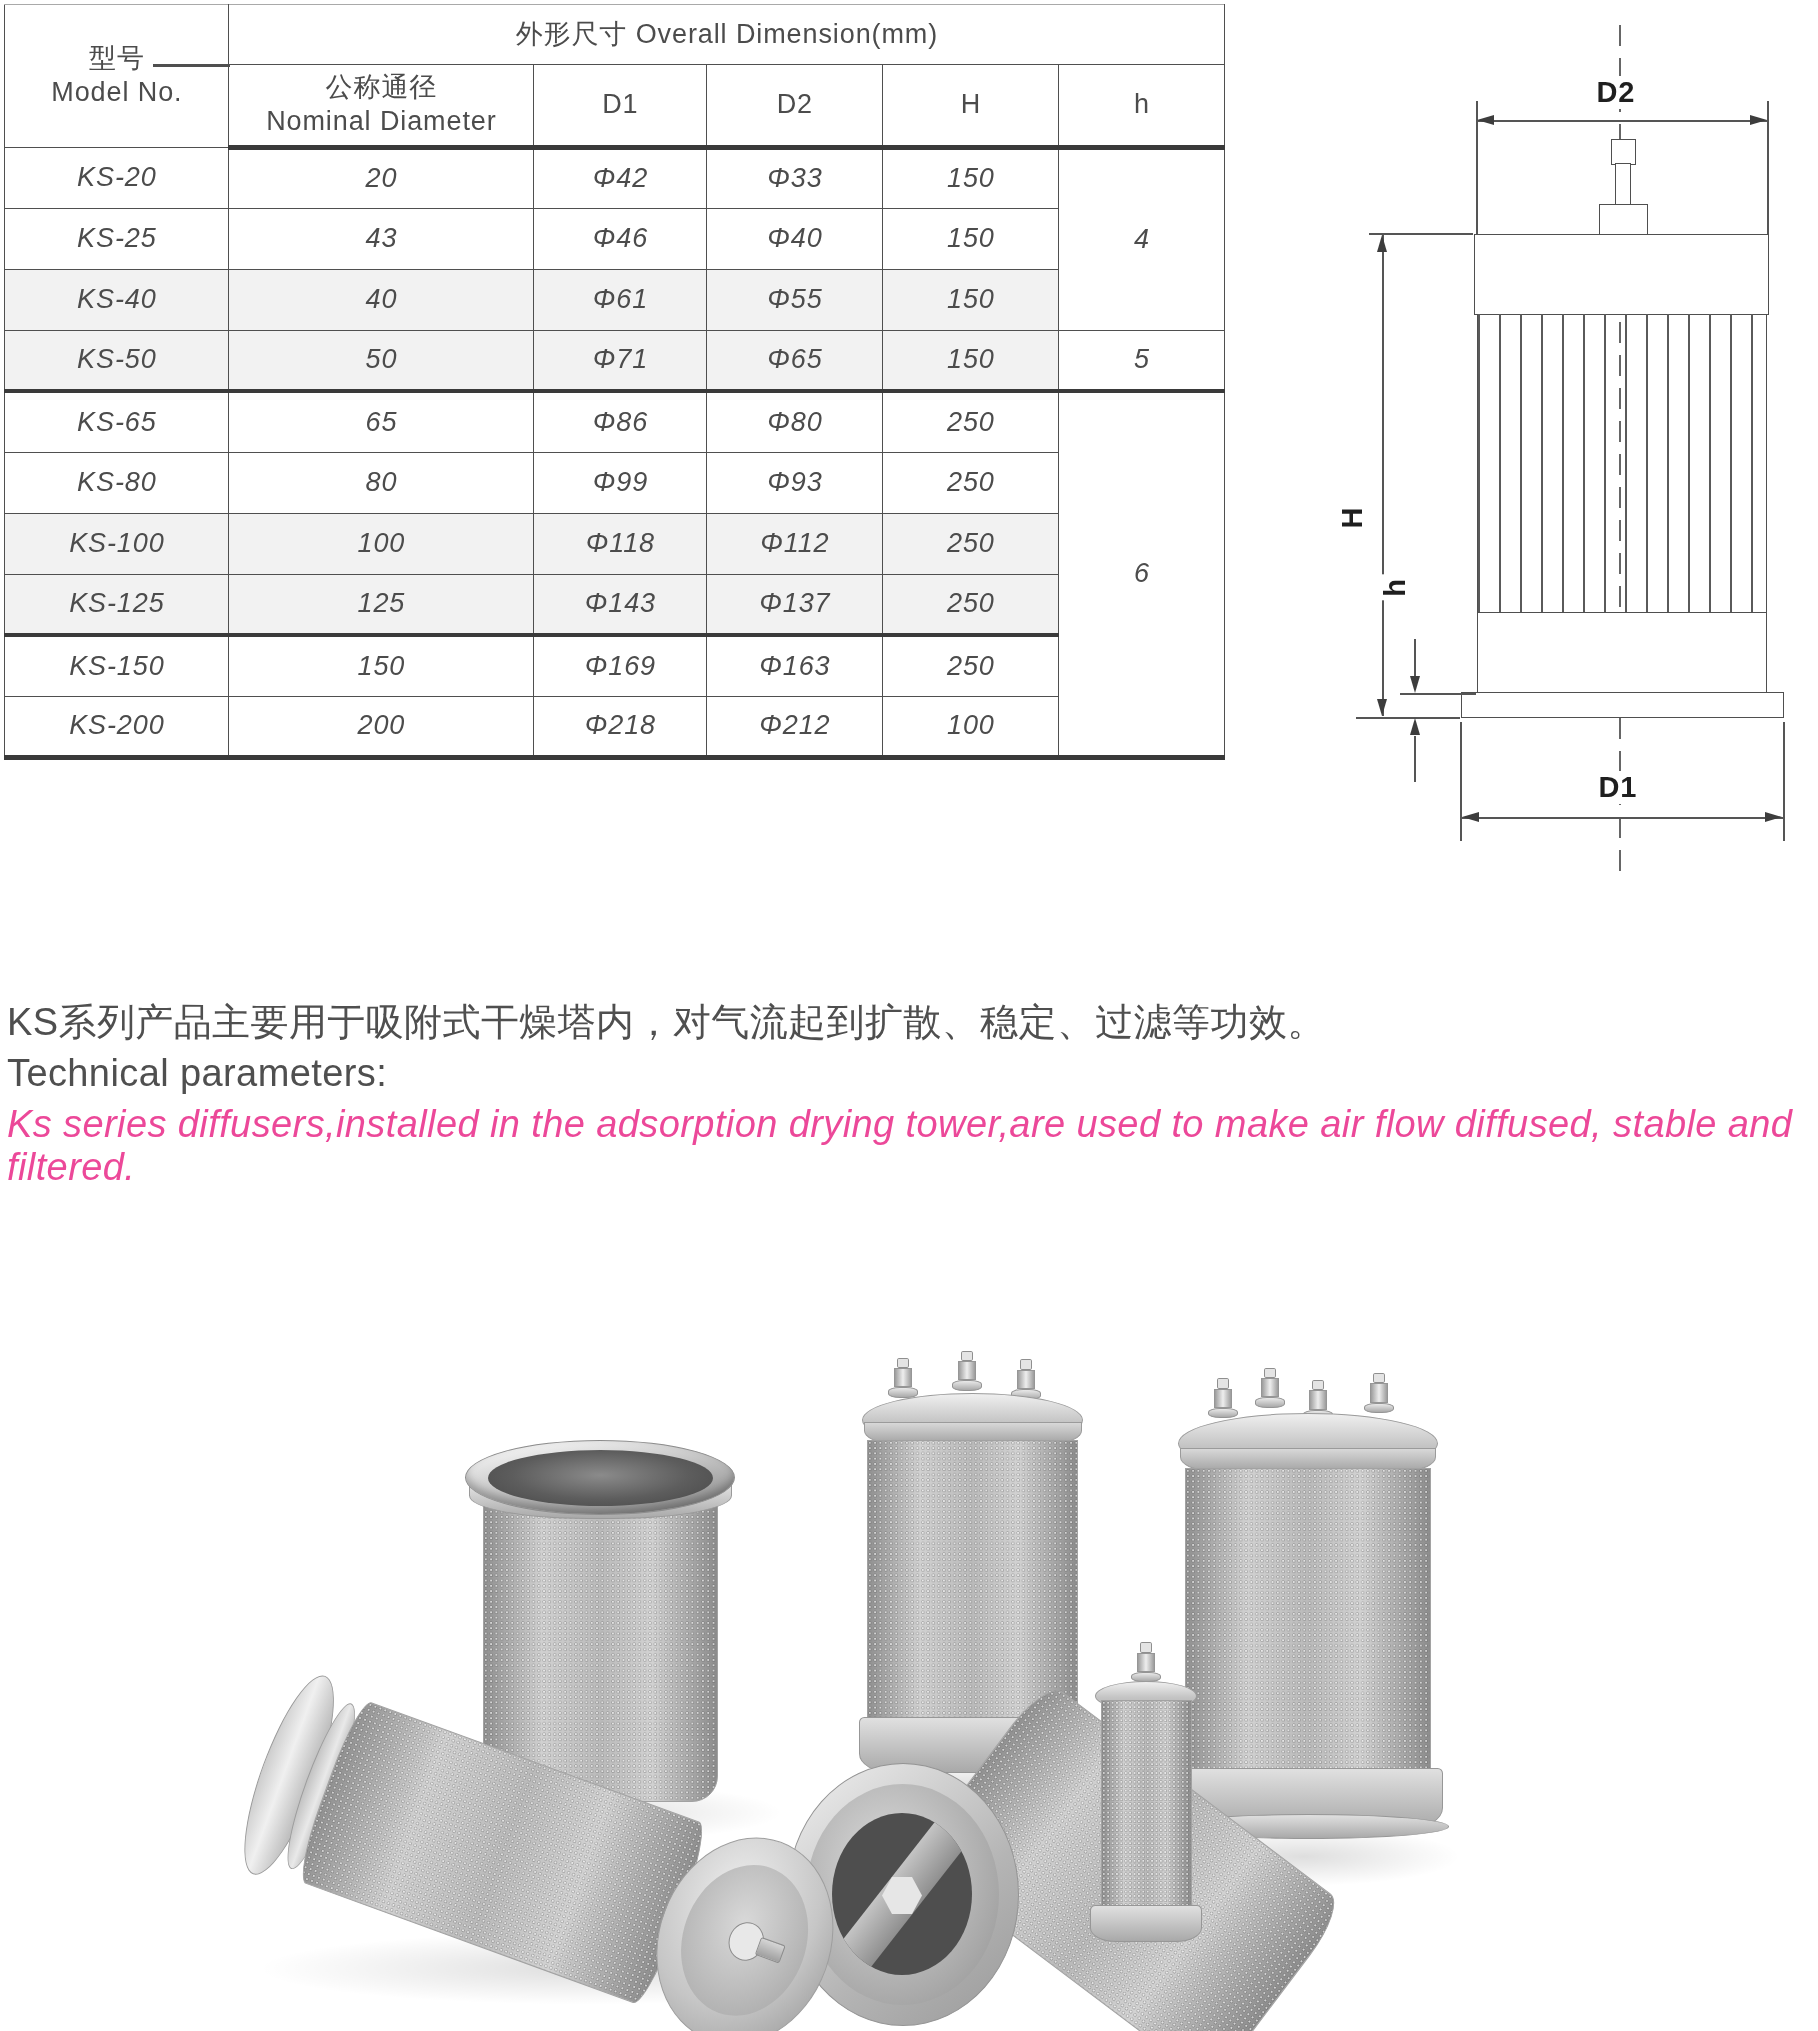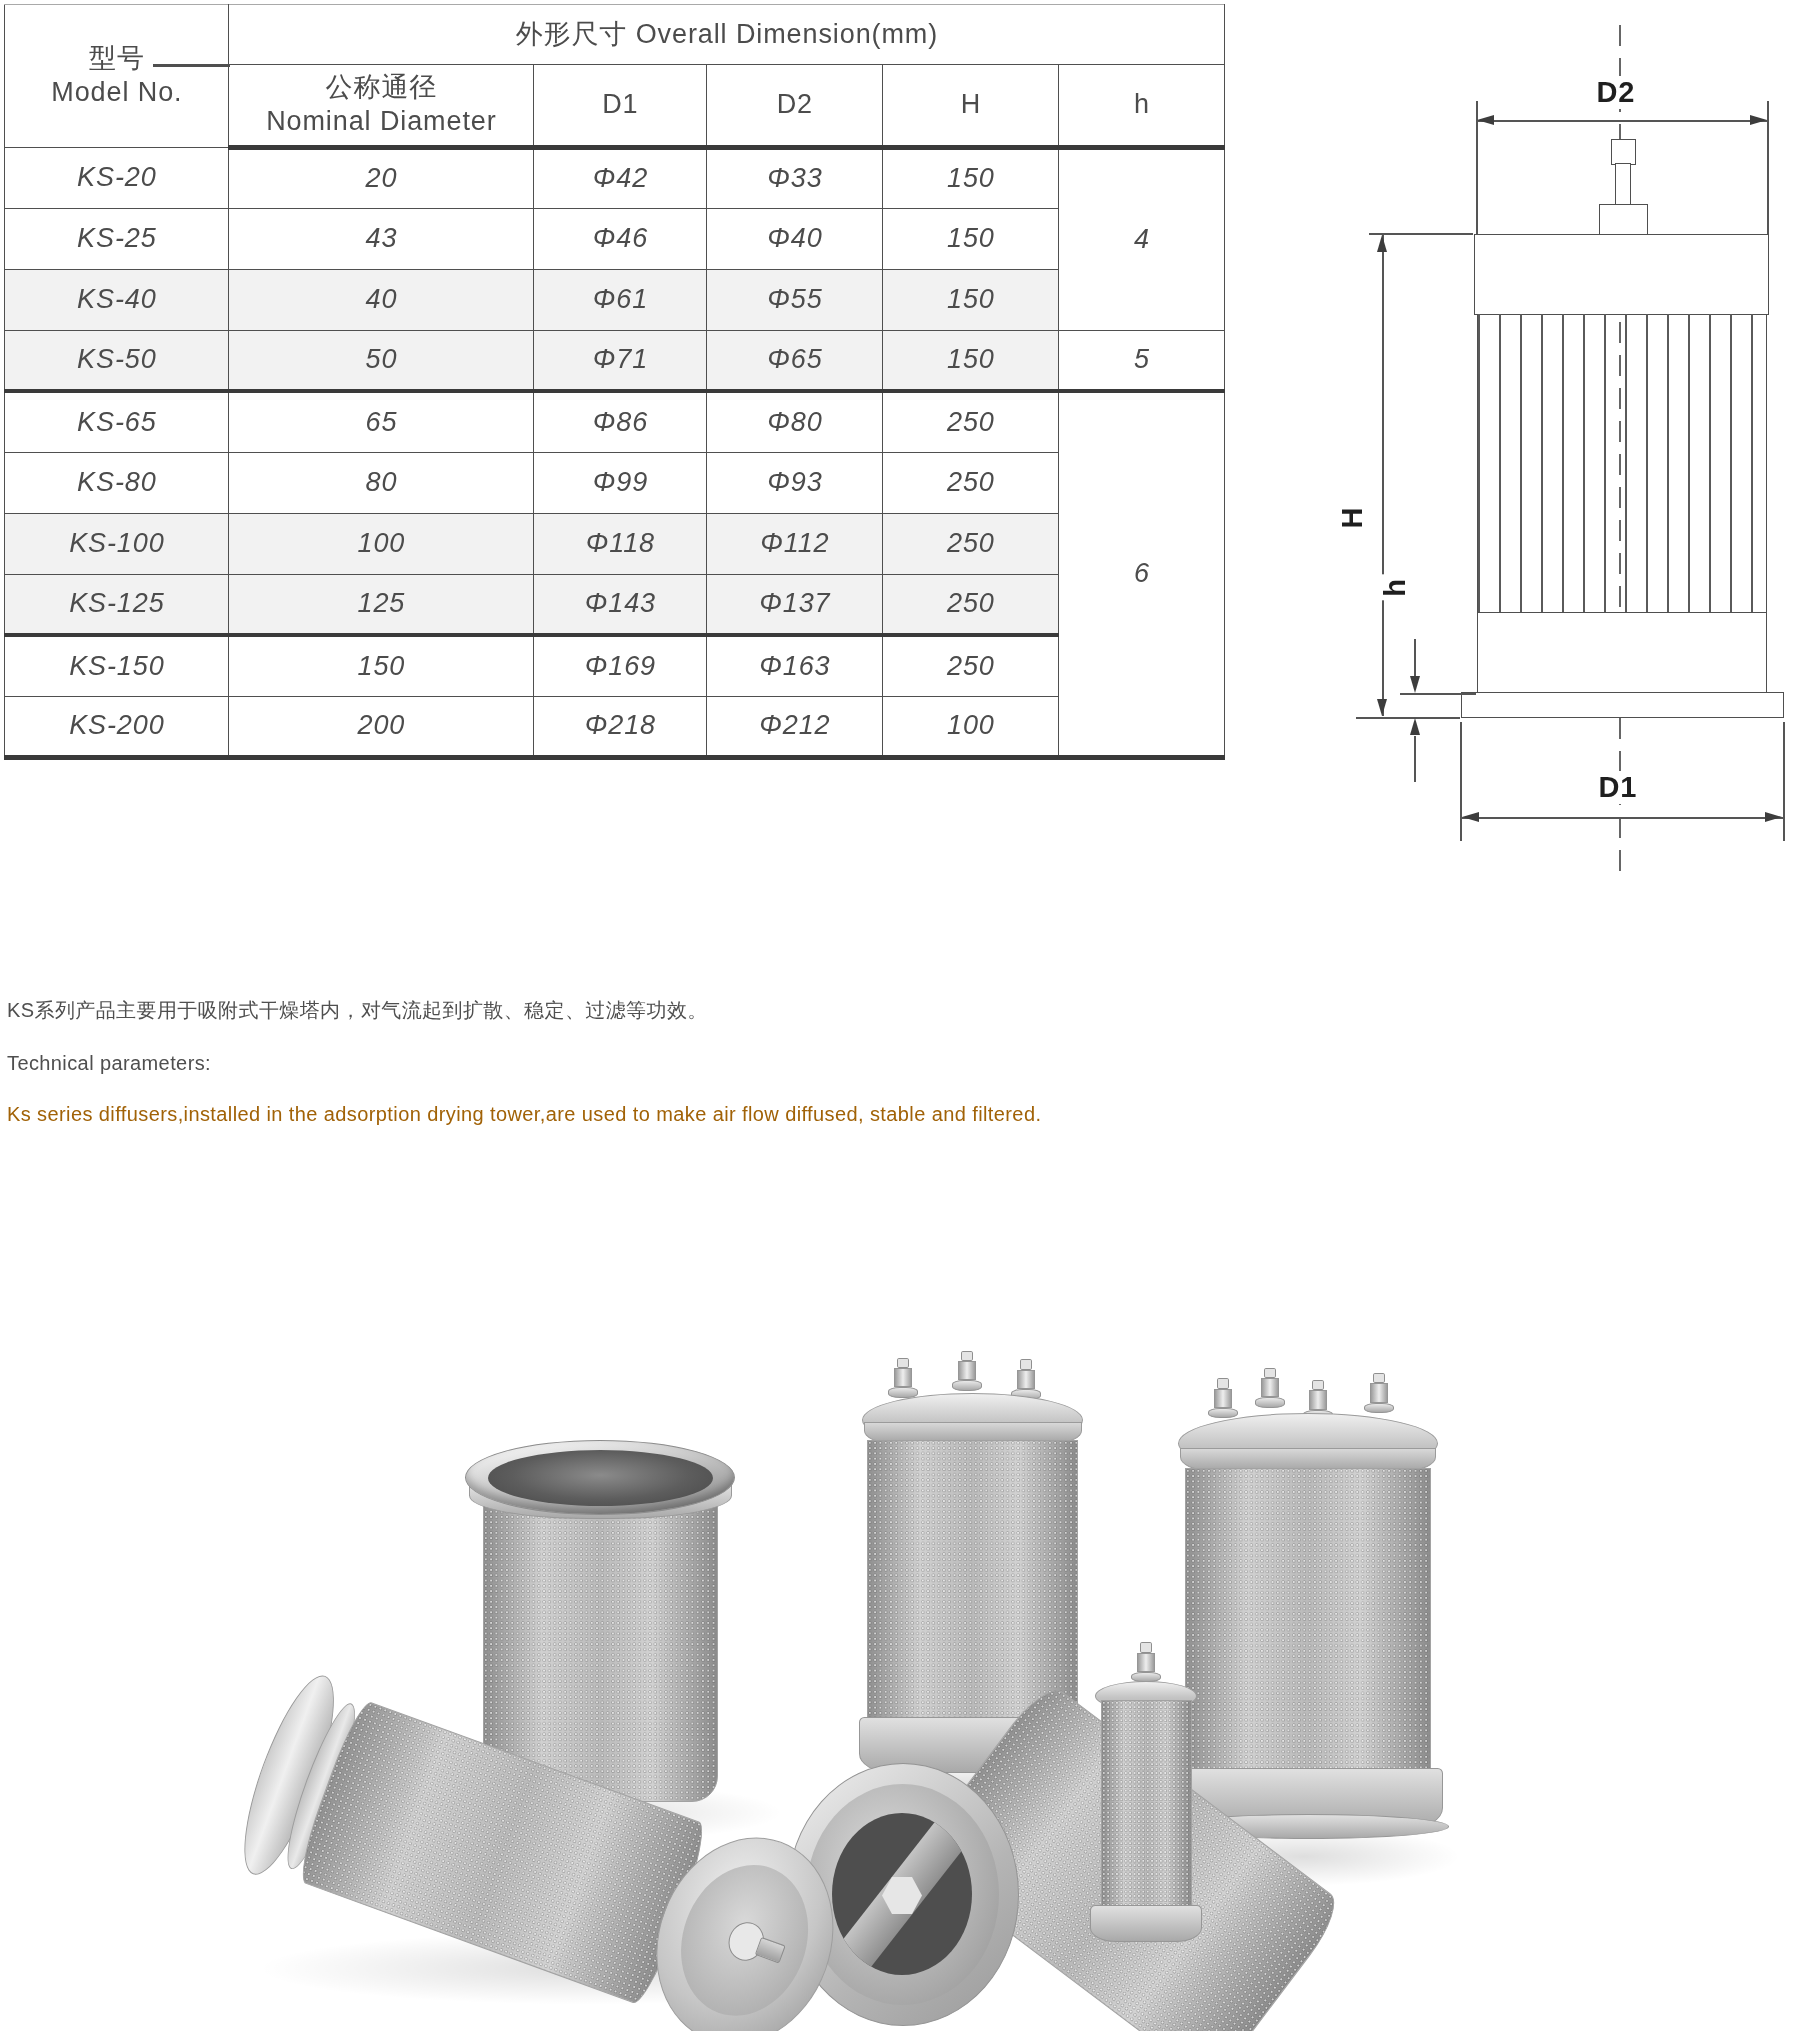--- a/index.html
+++ b/index.html
@@ -38,24 +38,24 @@
       background:repeating-linear-gradient(90deg,#5a5a5a 0 1.8px,transparent 1.8px 21px);}
   .dim-label{font-weight:bold;font-size:29px;color:#1f1f1f;letter-spacing:0.9px;background:#fff;padding:0 3.5px;}
   .rot{transform:rotate(-90deg);}
   .ar-l{width:0;height:0;border-top:5.3px solid transparent;border-bottom:5.3px solid transparent;border-right:17.6px solid #3d3d3d;}
   .ar-r{width:0;height:0;border-top:5.3px solid transparent;border-bottom:5.3px solid transparent;border-left:17.6px solid #3d3d3d;}
   .ar-u{width:0;height:0;border-left:5.3px solid transparent;border-right:5.3px solid transparent;border-bottom:17.6px solid #3d3d3d;}
   .ar-d{width:0;height:0;border-left:5.3px solid transparent;border-right:5.3px solid transparent;border-top:17.6px solid #3d3d3d;}
 
   
   .sec-title{position:absolute;left:7px;top:897px;font-size:40px;color:#3d3d3d;letter-spacing:0.9px;}
-  .sec-p{position:absolute;left:7px;font-size:20px;color:#4f4f4f;letter-spacing:0.4px;}
+  .sec-p{position:absolute;left:7px;font-size:38px;color:#4f4f4f;letter-spacing:0.4px;}
   .p1{top:997px;}
   .p2{top:1052px;}
-  .p3{top:1103px;color:#a16207;}
+  .p3{top:1103px;color:#ec4899;font-style:italic;}
 
   
   .photo{position:absolute;left:237px;top:1273px;width:1220px;height:755px;}
   .photo *{position:absolute;box-sizing:border-box;}
   .mesh{background-color:#c0c0c0;
     background-image:
       radial-gradient(circle at 1.8px 1.8px, rgba(250,250,250,.6) 0 1.1px, rgba(90,90,90,.3) 1.1px 1.8px, transparent 1.9px),
       linear-gradient(90deg, rgba(96,96,96,.5) 0%, rgba(240,240,240,.35) 25%, rgba(150,150,150,.15) 50%, rgba(243,243,243,.35) 72%, rgba(88,88,88,.5) 100%);
     background-size:5.3px 5.3px,100% 100%;
     border:0.9px solid #a2a2a2;}

